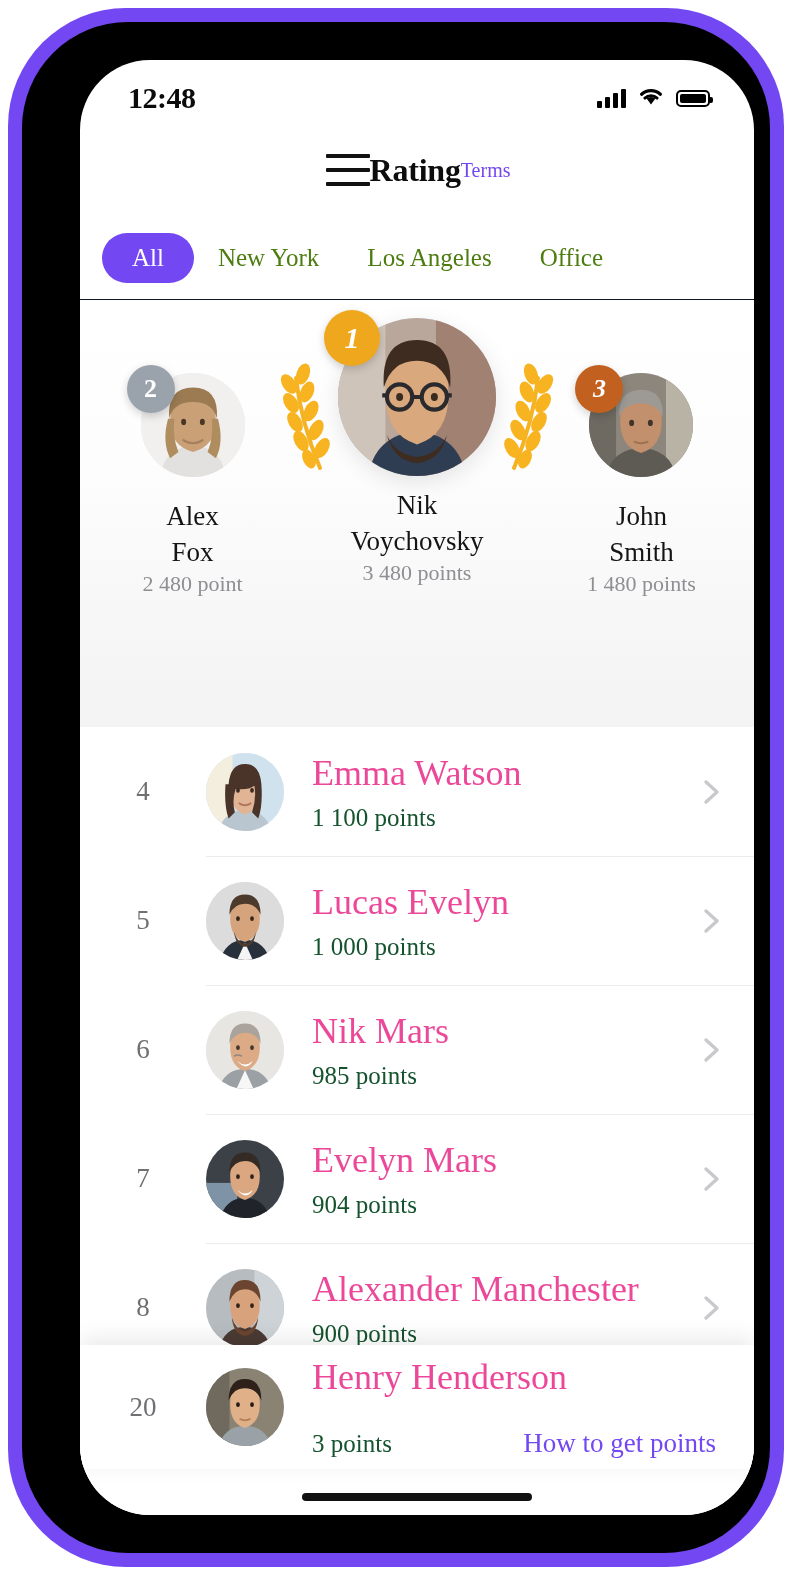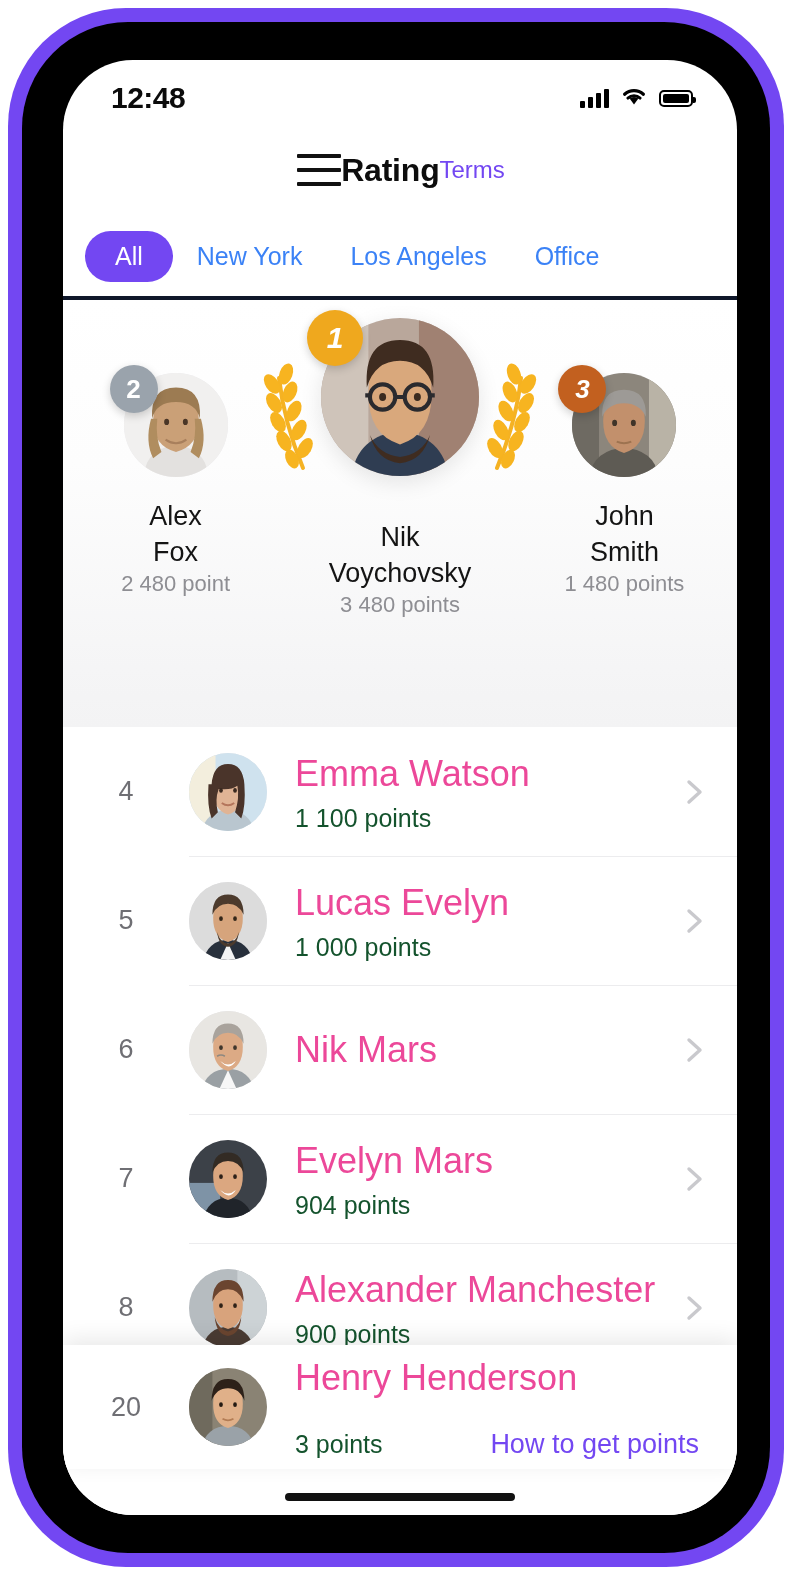--- a/index.html
+++ b/index.html
@@ -19,25 +19,25 @@
     position:absolute; left:8px; top:8px; width:776px; height:1559px;
     border-radius:118px;
     background:#7347F2;
   }
   .bezel{
     position:absolute; left:22px; top:22px; width:748px; height:1531px;
     border-radius:106px;
     background:#000000;
   }
   .screen{
-    position:absolute; left:63px; top:60px; width:674px; height:1455px;
+    position:absolute; left:80px; top:60px; width:674px; height:1455px;
     border-radius:70px;
     background:#ffffff;
     overflow:hidden;
-    display:flex; flex-direction:column;
+    display:flex; flex-direction:column;font-family:Liberation Serif, serif;
   }
 
   
   .statusbar{
     height:64px; flex:0 0 64px;
     display:flex; align-items:center; justify-content:space-between;
     padding:12px 44px 0 48px;
   }
   .clock{ font-size:30px; font-weight:bold; color:#0b0b0b; letter-spacing:-0.5px; }
   .status-icons{ display:flex; align-items:center; gap:12px; }
@@ -59,31 +59,31 @@
 
   
   .navbar{
     flex:0 0 92px; height:92px;
     display:flex; align-items:center; justify-content:center;
     padding:0 44px 0 46px;
   }
   .hamburger{ width:44px; display:flex; flex-direction:column; gap:10px; cursor:pointer; }
   .hamburger i{ display:block; height:4px; background:#111; border-radius:1px; }
   .nav-title{ font-size:32px; font-weight:bold; color:#0d0d0d; letter-spacing:-0.2px; }
-  .nav-action{ font-size:24px; color:#7347F2; cursor:pointer; }
+  .nav-action{ font-size:20px; color:#7347F2; cursor:pointer; }
 
   
   .tabs{
     flex:0 0 84px; height:84px;
     display:flex; align-items:center; gap:0;
     padding:0 22px;
-    border-bottom:4px solid #0f172a;
+    border-bottom:1px solid #0f172a;
   }
   .tab{
-    font-size:25px; color:#3b82f6;
+    font-size:25px; color:#4d7c0f;
     padding:11px 24px; border-radius:30px;
     white-space:nowrap; cursor:pointer;
   }
   .tab.active{ background:#7347F2; color:#ffffff; padding:11px 30px; }
 
   
   .podium{
     flex:0 0 427px; height:427px;
     background:linear-gradient(180deg,#ffffff 0%,#fdfdfd 38%,#f5f5f6 86%,#f3f3f4 100%);
     display:flex; align-items:flex-start; justify-content:center;
@@ -116,21 +116,21 @@
   .badge-3{ width:48px; height:48px; font-size:26px; left:-14px; top:-8px; background:#C2601F; }
 
   .laurel{ position:absolute; top:34px; width:54px; height:122px; }
   .laurel.left{ left:-58px; }
   .laurel.right{ right:-58px; transform:scaleX(-1); }
 
   .pod-name{
     margin-top:22px; font-size:27px; color:#141414; text-align:center;
     line-height:1.33; max-width:210px;
   }
-  .pod-1 .pod-name{ margin-top:44px; }
+  .pod-1 .pod-name{ margin-top:12px; }
   .pod-points{ font-size:22px; color:#8e8e93; text-align:center; }
 
   
   .list{ flex:1 1 auto; overflow:hidden; background:#fff; position:relative; }
   .row{
     display:flex; align-items:center;
     height:129px; padding:0 30px 0 0;
     position:relative;
   }
   .row + .row::before{
@@ -390,20 +390,21 @@
             <path d="M31 46 q0 -26 19 -26 q19 0 19 26 q0 25 -19 31 q-19 -6 -19 -31z" fill="#dcaa85"></path>
             <path d="M30 42 q0 -26 20 -26 q20 0 20 26 q-6 -14 -20 -14 q-14 0 -20 14z" fill="#a9a39c"></path>
             <ellipse cx="41" cy="47" rx="2.4" ry="3" fill="#40362c"></ellipse>
             <ellipse cx="59" cy="47" rx="2.4" ry="3" fill="#40362c"></ellipse>
             <path d="M40 64 q10 9 20 0 q-8 14 -20 0z" fill="#ffffff"></path>
             <path d="M36 58 q5 -3 10 0" stroke="#8e8880" stroke-width="2" fill="none"></path>
           </svg>
         </div>
         <div class="row-text">
           <div class="row-name">Nik Mars</div>
+          <div class="row-points">985 points</div>
         </div>
         <span class="chev">
           <svg width="26" height="26" viewBox="0 0 26 26">
               <path d="M8 3 L19 13 L8 23" stroke="#c9c9cd" stroke-width="3.4" fill="none" stroke-linecap="round" stroke-linejoin="round"></path>
             </svg>
         </span>
       </div>
 
       <div class="row">
         <div class="rank">7</div>

